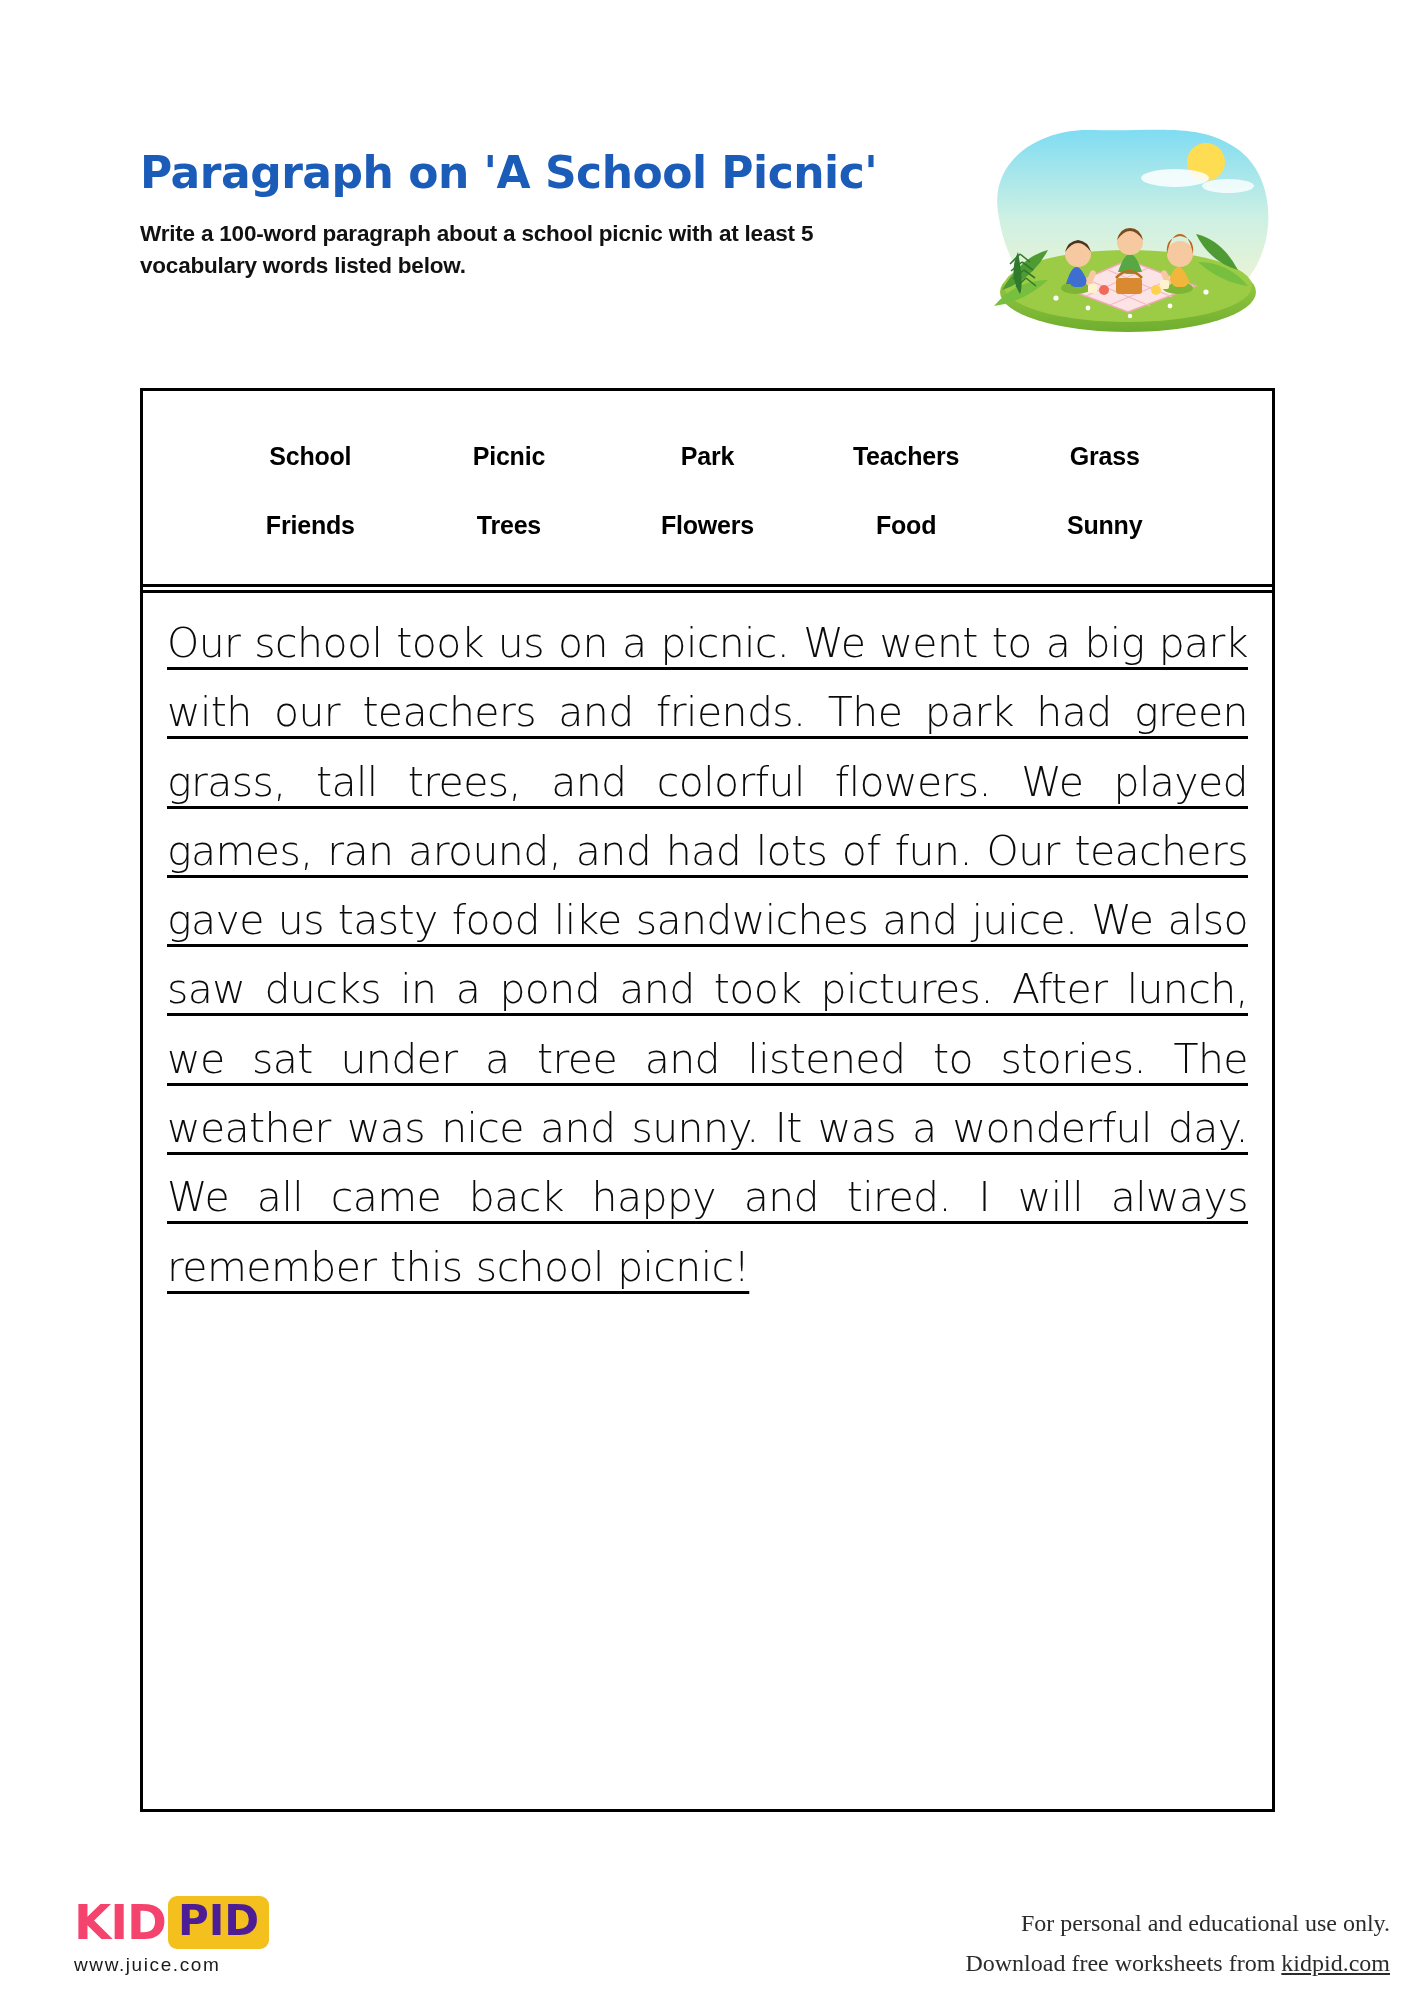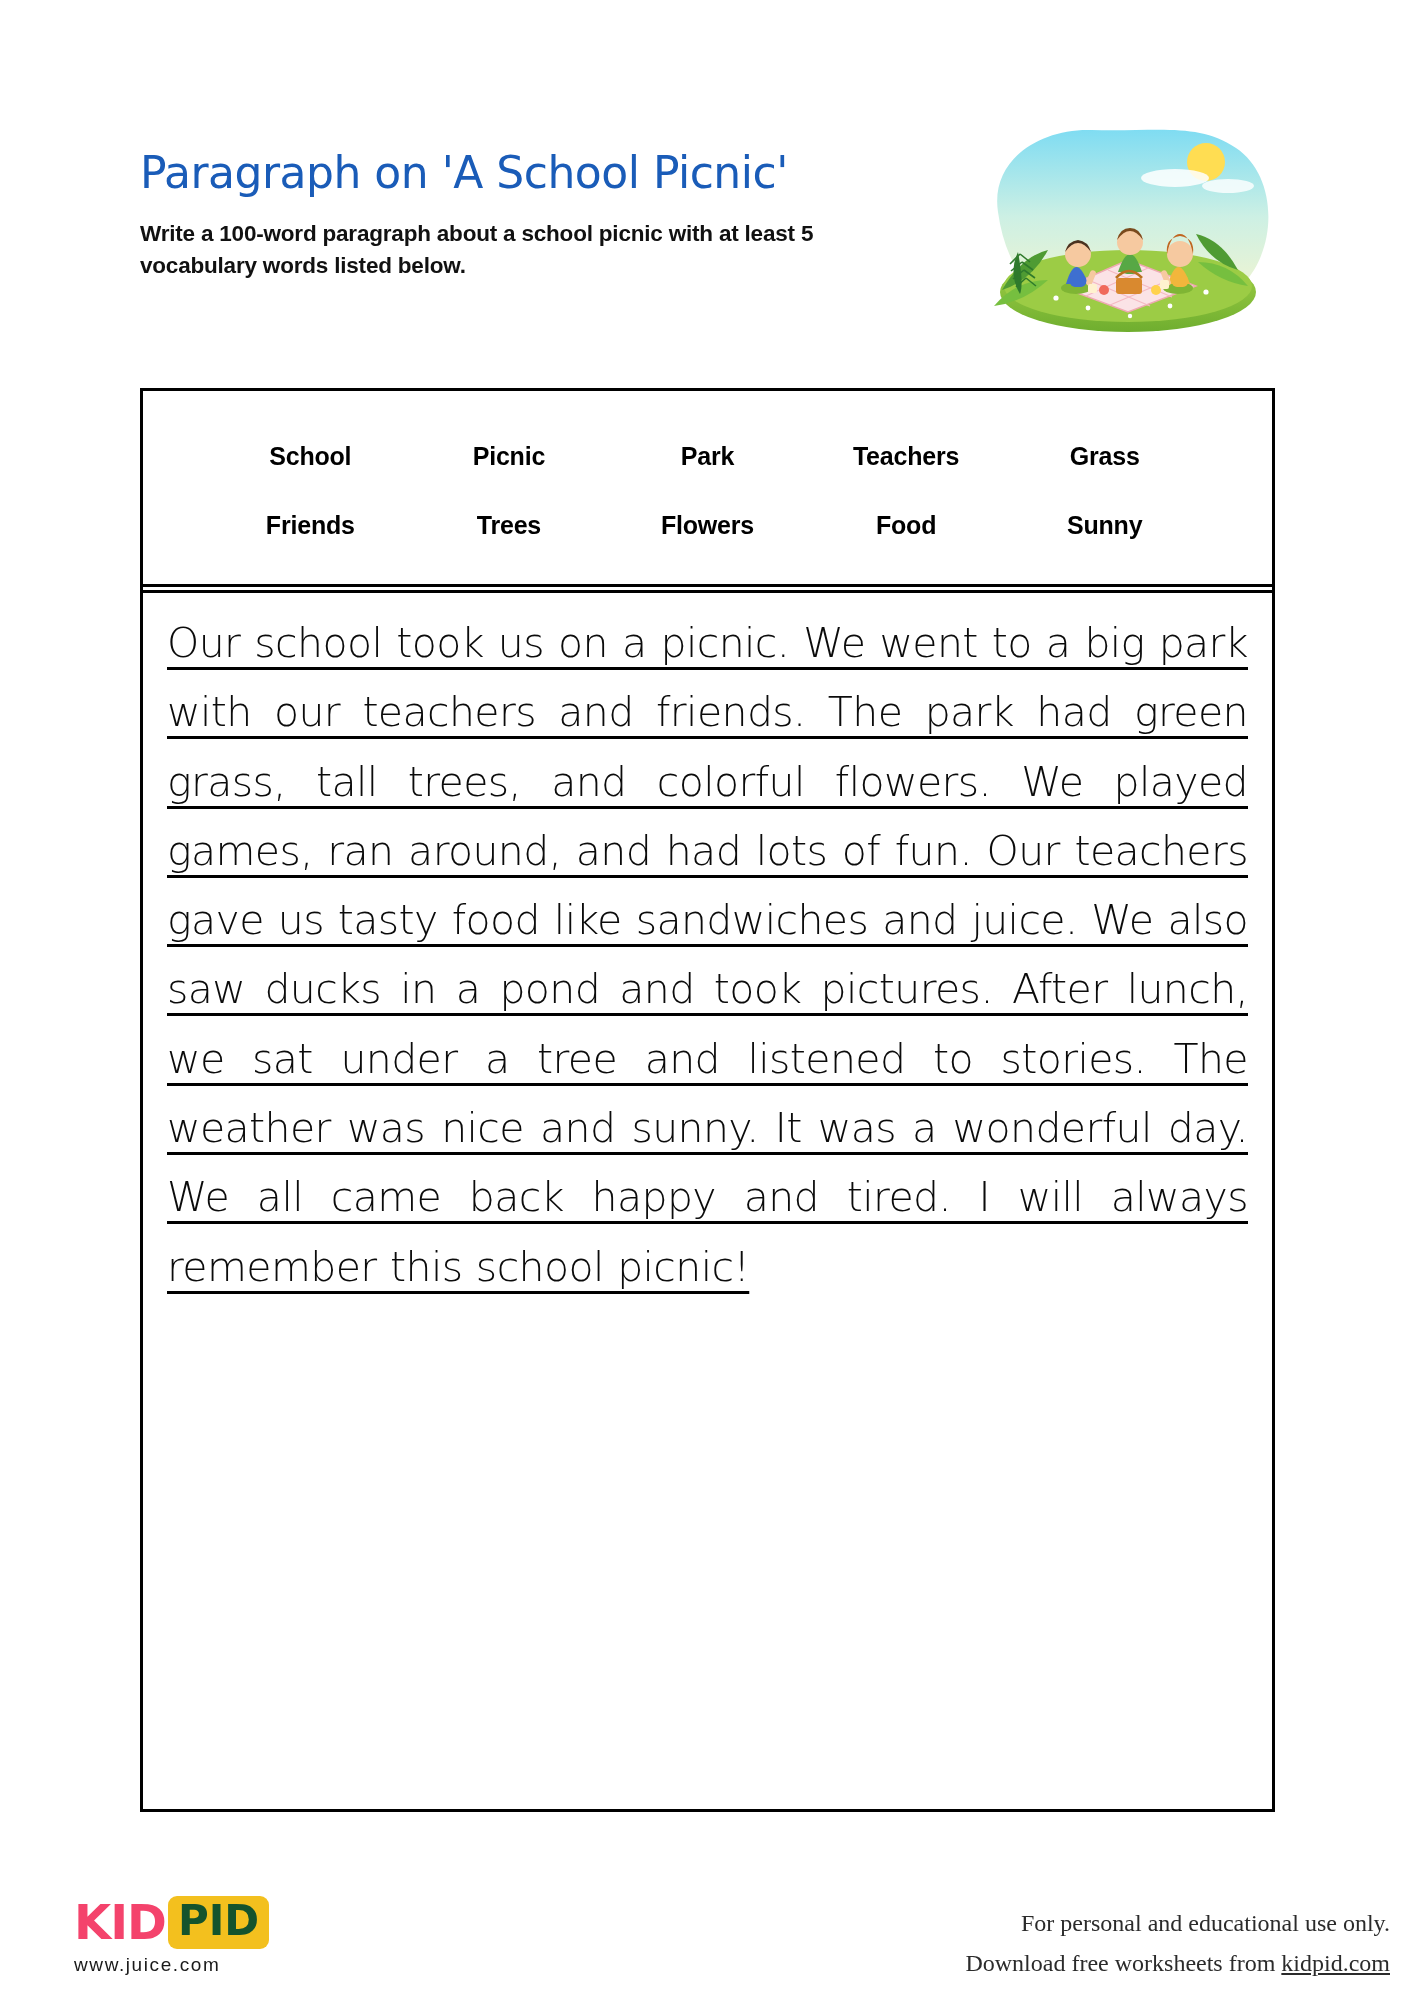--- a/index.html
+++ b/index.html
@@ -27,21 +27,21 @@
   .header {
     position: absolute;
     left: 140px;
     top: 150px;
     width: 900px;
   }
 
   .worksheet-title {
     font-family: "DejaVu Sans", sans-serif;
     font-size: 44px;
-    font-weight: normal;
+    font-weight: bold;
     color: #1a5cb8;
     letter-spacing: -0.5px;
     line-height: 1.05;
     white-space: nowrap;
   }
 
   .worksheet-subtitle {
     margin-top: 22px;
     font-family: "Liberation Sans", sans-serif;
     font-size: 22.5px;
@@ -145,21 +145,21 @@
     font-family: "DejaVu Sans", sans-serif;
     font-size: 48px;
     font-weight: bold;
     color: #f4436c;
     letter-spacing: -1px;
     line-height: 1;
   }
 
   .brand-pid {
     background: #f3c01e;
-    color: #14532d;
+    color: #4c1d95;
     font-family: "DejaVu Sans", sans-serif;
     font-size: 42px;
     font-weight: bold;
     letter-spacing: 0px;
     line-height: 1;
     padding: 4px 10px 7px 10px;
     border-radius: 9px;
     margin-left: 2px;
   }
 

